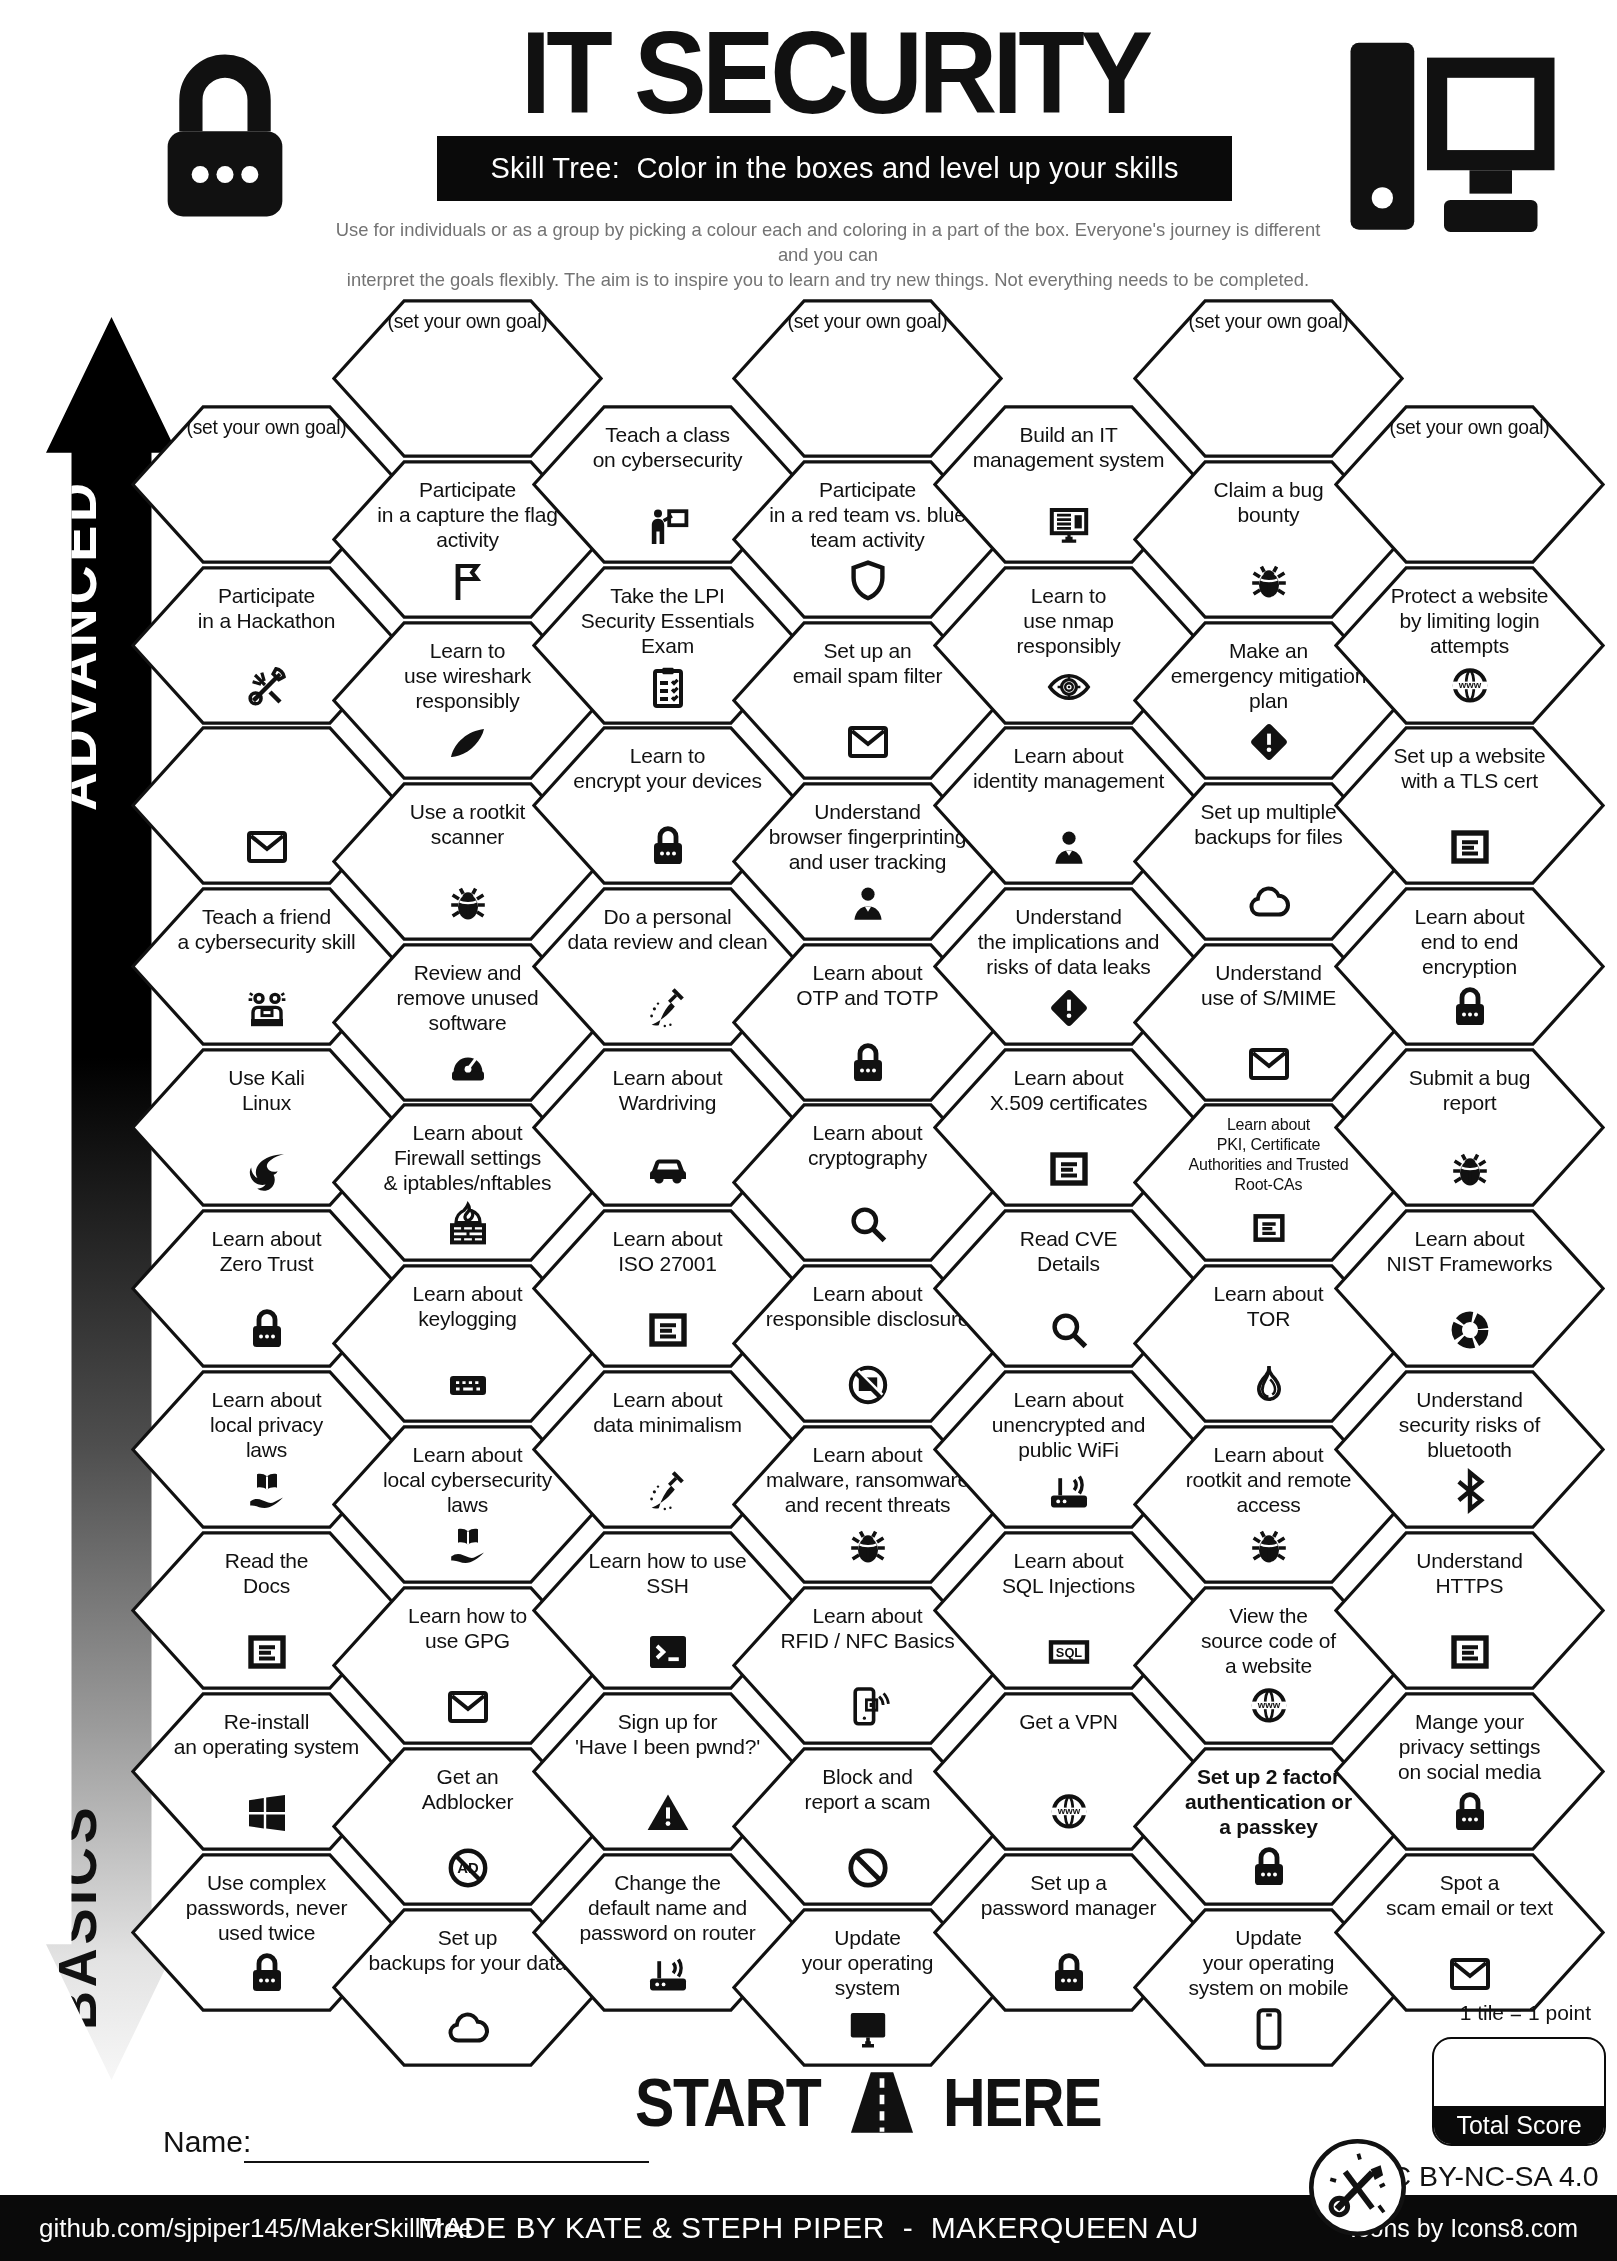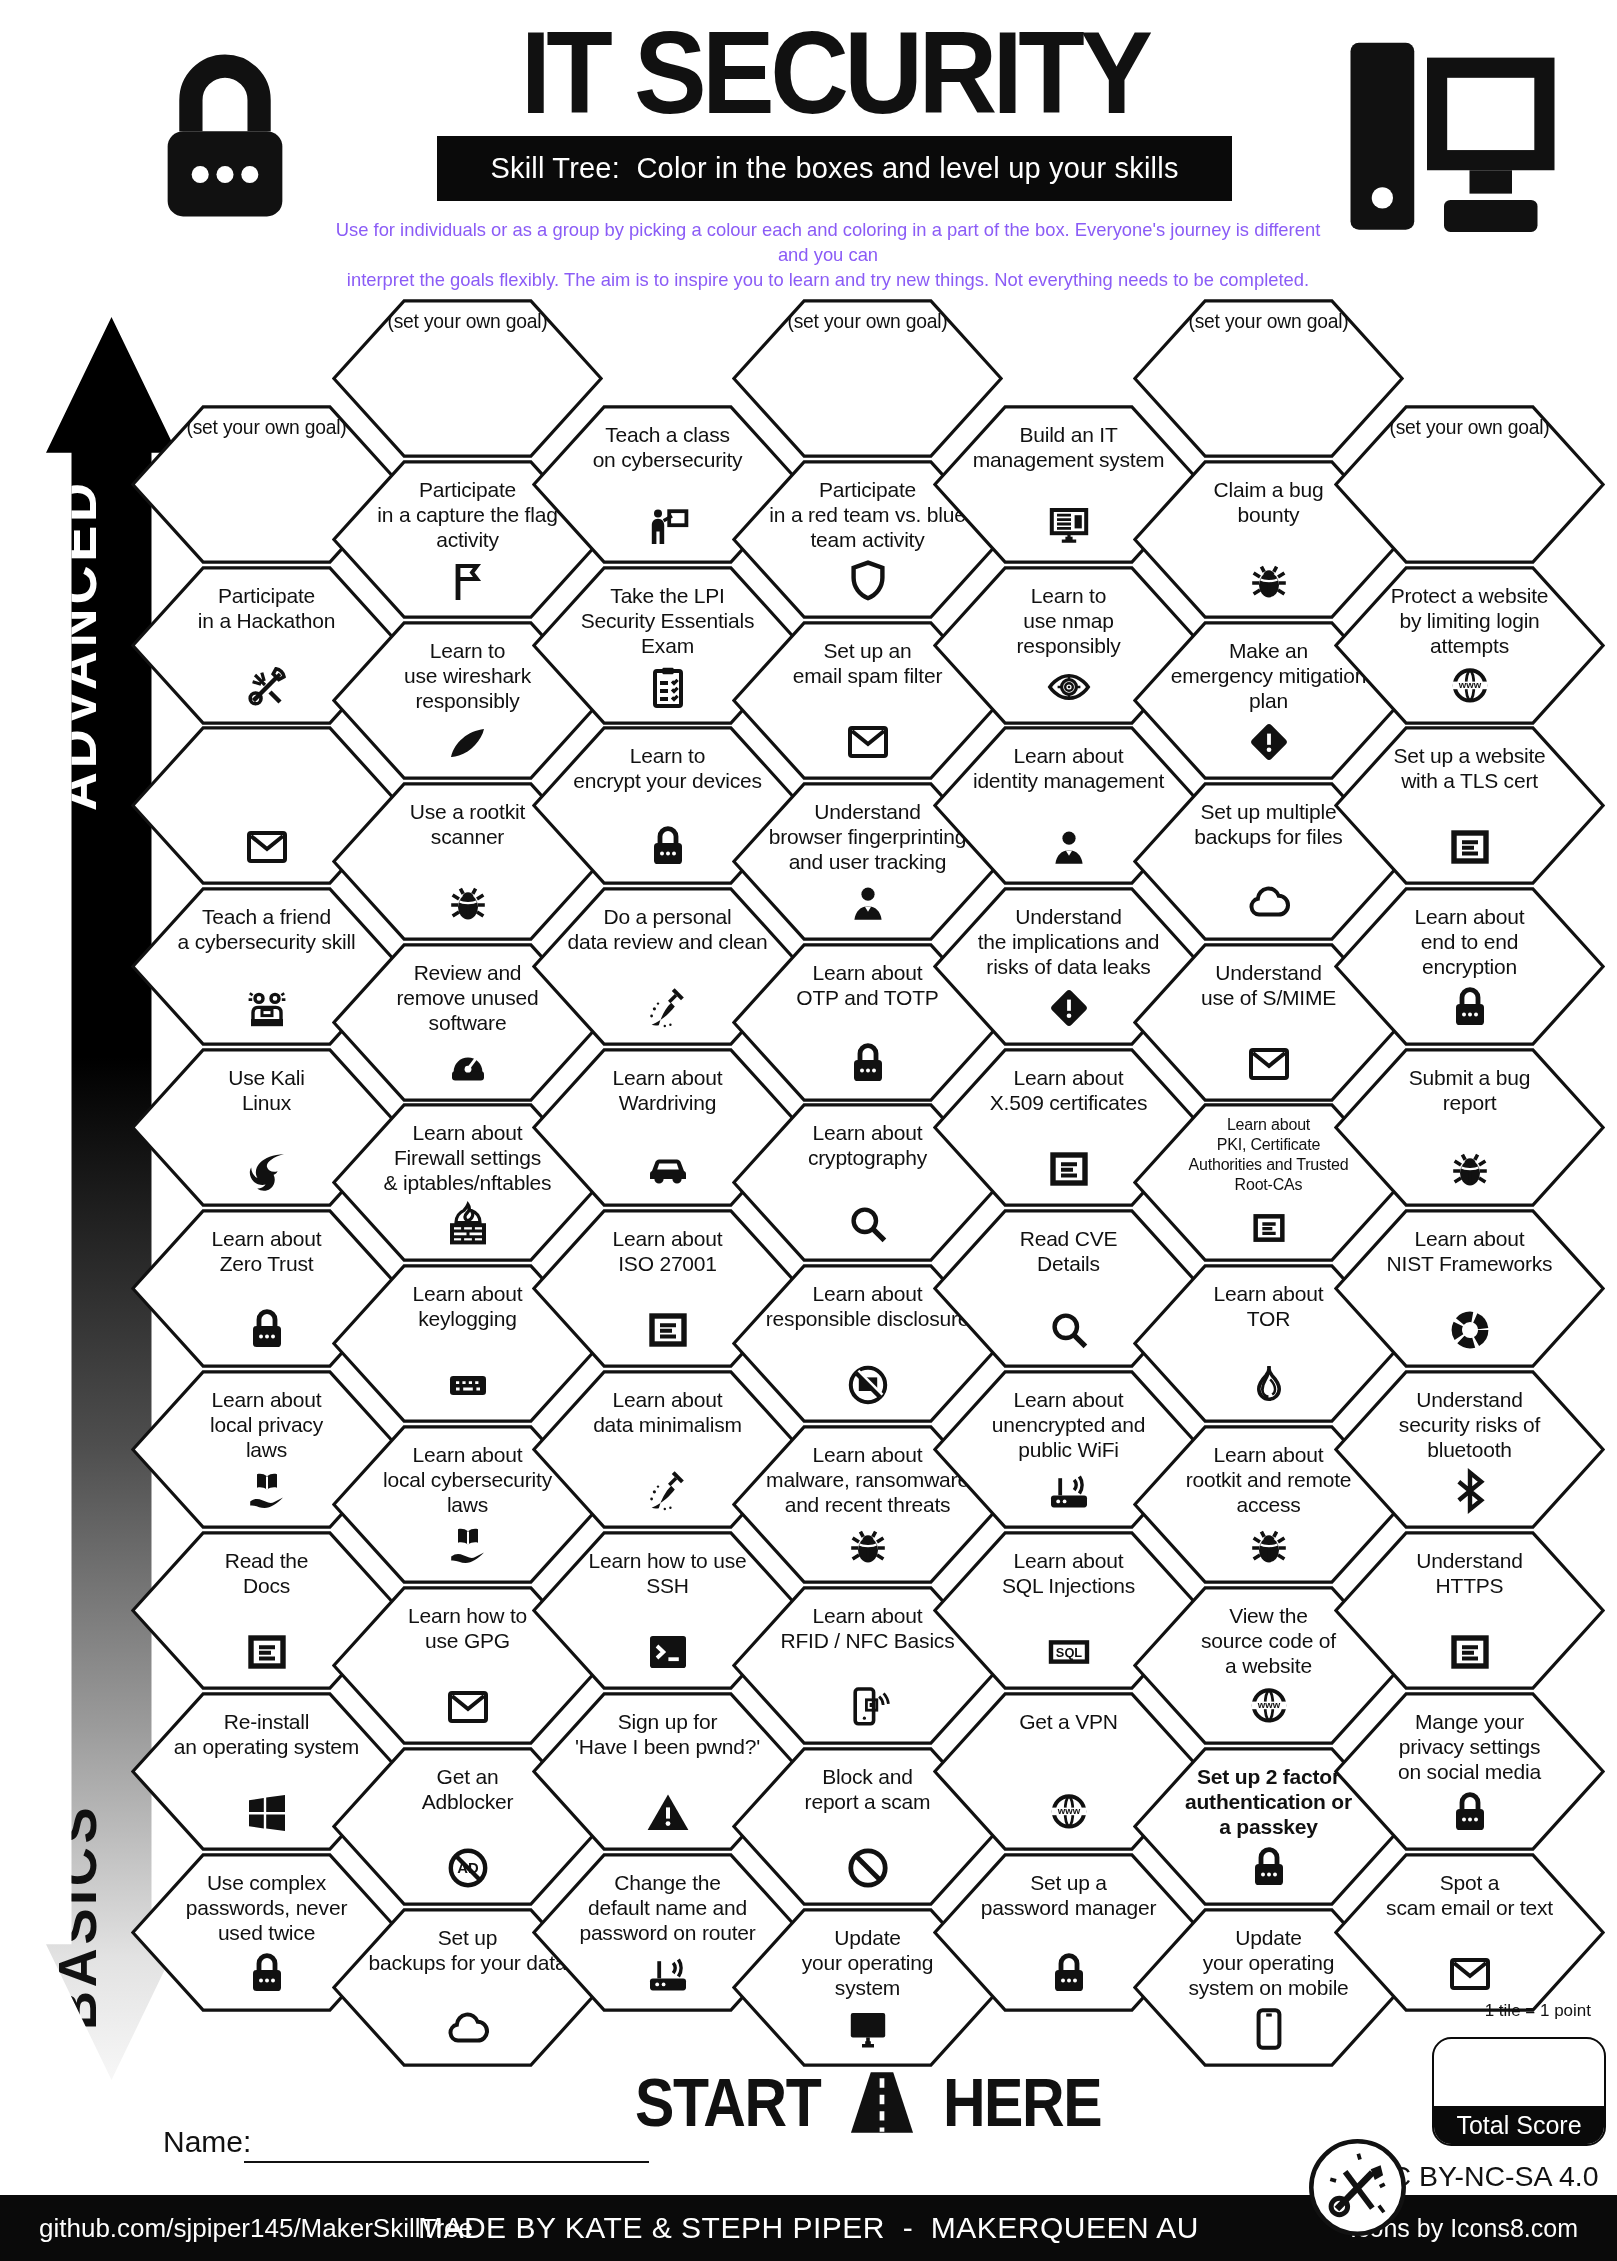--- a/index.html
+++ b/index.html
@@ -14,21 +14,21 @@
     font-size:109px;font-weight:800;letter-spacing:-4.6px;text-align:center;
     transform:scaleY(1.08);transform-origin:top center;white-space:nowrap;
   }
   #banner{
     position:absolute;left:437px;top:136px;width:795px;height:65px;
     background:#0a0a0a;color:#fff;display:flex;align-items:center;justify-content:center;
     font-size:29px;letter-spacing:0.2px;white-space:pre;
   }
   #intro{
     position:absolute;left:322px;top:217px;width:1012px;text-align:center;
-    font-size:18.4px;line-height:25px;color:#8b5cf6;
+    font-size:18.4px;line-height:25px;color:#737373;
   }
   #lock-badge{position:absolute;left:132px;top:17.5px;width:186px;height:248px;}
   #computer-badge{position:absolute;left:1324px;top:13px;width:257px;height:255px;}
   #lock-badge svg,#computer-badge svg{width:100%;height:100%;}
   
   #axis{
     position:absolute;left:46px;top:317px;width:131px;height:1763px;
     background:linear-gradient(180deg,#000 0%,#000 42%,#4e4e4e 64%,#9b9b9b 80%,#e2e2e2 93%,#f7f7f7 100%);
     clip-path:polygon(50% 0,100% 7.7%,calc(50% + 40px) 7.7%,calc(50% + 40px) 92.3%,100% 92.3%,50% 100%,0 92.3%,calc(50% - 40px) 92.3%,calc(50% - 40px) 7.7%,0 7.7%);
   }
@@ -51,21 +51,21 @@
   .hex .icon{position:absolute;left:0;right:0;bottom:14px;display:flex;justify-content:center;}
   .hex .icon svg{width:48px;height:48px;}
   .hex.small .icon svg{width:40px;height:40px;}
   
   #name-row{position:absolute;left:163px;top:2125px;font-size:30px;}
   #name-line{position:absolute;left:244px;top:2161px;width:405px;border-bottom:2.3px solid #111;}
   #start-here{position:absolute;left:635px;top:2068px;height:69px;display:flex;align-items:center;}
   #start-here .word{font-size:59px;font-weight:800;letter-spacing:-1.4px;transform:scaleY(1.15);}
   #road-icon{width:106px;height:69px;margin:0 8.3px;}
   #road-icon svg{width:100%;height:100%;}
-  #tile-note{position:absolute;right:26px;top:2001px;font-size:17px;}
+  #tile-note{position:absolute;right:26px;top:2001px;font-size:21px;}
   #score-box{
     position:absolute;left:1432px;top:2037px;width:170px;height:105px;
     border:2.8px solid #0a0a0a;border-radius:19.3px;background:#fff;overflow:hidden;
   }
   #score-band{
     position:absolute;left:0;right:0;bottom:0;height:38px;background:#0a0a0a;color:#fff;
     display:flex;align-items:center;justify-content:center;font-size:25px;
   }
   #license-row{position:absolute;right:18.4px;top:2160px;font-size:28.5px;}
   #maker-logo{position:absolute;left:1308px;top:2138px;width:99px;height:99px;z-index:5;}

